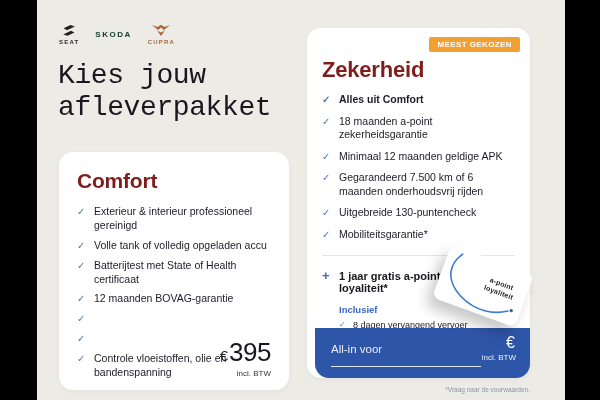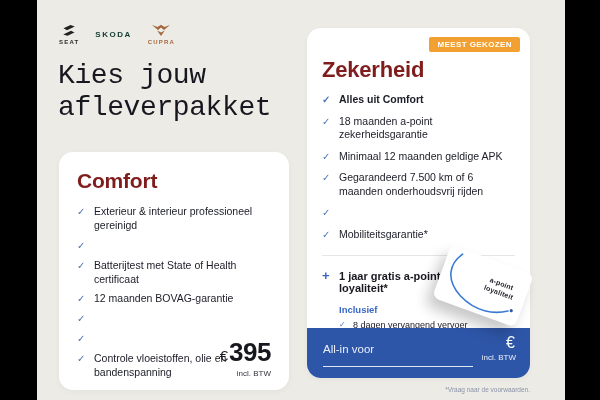--- a/index.html
+++ b/index.html
@@ -28,21 +28,21 @@
 
   .checklist { display:flex; flex-direction:column; gap:6px; list-style:none; }
   .check-item { display:flex; gap:6px; font-size:10.5px; line-height:1.32; color:#1B1C26; }
   .check-item .chk { color:#4E73B8; font-size:10px; flex:0 0 11px; line-height:1.4; }
   .bold-item { font-weight:700; }
   .card-zeker .checklist { gap:7.5px; }
 
   .price-block { position:absolute; right:18px; bottom:12px; text-align:right; color:#17171F; }
   .price-line { display:flex; align-items:baseline; justify-content:flex-end; }
   .cur { font-size:15px; font-weight:400; margin-right:1px; }
-  .amt { font-size:26px; font-weight:700; letter-spacing:-0.5px; }
+  .amt { font-size:26px; font-weight:400; letter-spacing:-0.5px; }
   .price-note { font-size:8px; color:#33343E; margin-top:1px; }
 
   .badge { position:absolute; top:9px; right:10px; background:#F2A032; color:#fff; font-size:8px; font-weight:700; letter-spacing:0.4px; padding:3px 8px 3px 8px; border-radius:2px; }
 
   .divider { border:none; border-top:1px solid #E6E6E6; margin:13px 0 12px 0; }
 
   .extra-row { display:flex; gap:7px; align-items:baseline; }
   .extra-plus { color:#3A66C4; font-size:13px; font-weight:700; flex:0 0 10px; }
   .extra-label { font-size:11px; font-weight:700; color:#17171F; }
   .extra-note { font-size:8.5px; color:#2A2B35; }
@@ -52,21 +52,21 @@
   .sub-list { margin-left:17px; display:flex; flex-direction:column; gap:4px; list-style:none; }
   .sub-item { display:flex; gap:5px; font-size:9px; color:#1B1C26; }
   .sub-item .chk { color:#4E73B8; font-size:8px; flex:0 0 9px; }
 
   
   .loyalty { position:absolute; right:3px; top:230px; width:88px; height:56px; background:#fff; border-radius:7px; transform:rotate(20deg); box-shadow:-4px 10px 14px rgba(0,0,0,0.22); z-index:5; }
   .loyalty-text { position:absolute; right:12px; top:16px; text-align:center; font-size:7px; font-weight:700; color:#23242E; line-height:1.25; letter-spacing:0.2px; }
   .loyalty svg { position:absolute; left:0; top:0; }
 
   
-  .zfooter { position:absolute; left:0; right:0; bottom:0; height:50px; background:#2E56A8; border-radius:0 0 14px 14px; }
+  .zfooter { position:absolute; left:8px; right:0; bottom:0; height:50px; background:#2E56A8; border-radius:0 0 14px 14px; }
   .zfooter-label { position:absolute; left:16px; top:15px; font-size:11.5px; color:#E9EFFA; }
   .zfooter-line { position:absolute; left:16px; bottom:11px; width:150px; height:1px; background:rgba(255,255,255,0.85); }
   .zfooter-price { position:absolute; right:14px; top:6px; text-align:right; color:#fff; }
   .zfooter-price .cur { font-size:16px; }
   .zfooter-price .amt { font-size:25px; }
   .zfooter-price .price-note { color:#E9EFFA; }
 
   .disclaimer { position:absolute; left:270px; top:386px; width:223px; text-align:right; font-size:6.5px; color:#8A93A6; }
 
   .letterbox { position:absolute; top:0; height:400px; background:#000; }
@@ -108,20 +108,21 @@
 
   <section class="card card-comfort">
     <h2 class="card-title">Comfort</h2>
     <ul class="checklist">
       <li class="check-item">
           <span class="chk">✓</span>
           <span>Exterieur &amp; interieur professioneel gereinigd</span>
         </li>
       <li class="check-item">
           <span class="chk">✓</span>
+          <span>Volle tank of volledig opgeladen accu</span>
         </li>
       <li class="check-item">
           <span class="chk">✓</span>
           <span>Batterijtest met State of Health certificaat</span>
         </li>
       <li class="check-item">
           <span class="chk">✓</span>
           <span>12 maanden BOVAG-garantie</span>
         </li>
       <li class="check-item">
@@ -159,20 +160,21 @@
       <li class="check-item">
           <span class="chk">✓</span>
           <span>Minimaal 12 maanden geldige APK</span>
         </li>
       <li class="check-item">
           <span class="chk">✓</span>
           <span>Gegarandeerd 7.500 km of 6 maanden onderhoudsvrij rijden</span>
         </li>
       <li class="check-item">
           <span class="chk">✓</span>
+          <span>Uitgebreide 130-puntencheck</span>
         </li>
       <li class="check-item">
           <span class="chk">✓</span>
           <span>Mobiliteitsgarantie*</span>
         </li>
     </ul>
     <hr class="divider">
     <div class="extra-row">
       <span class="extra-plus">+</span>
       <span class="extra-label">1 jaar gratis a-point loyaliteit*</span>

